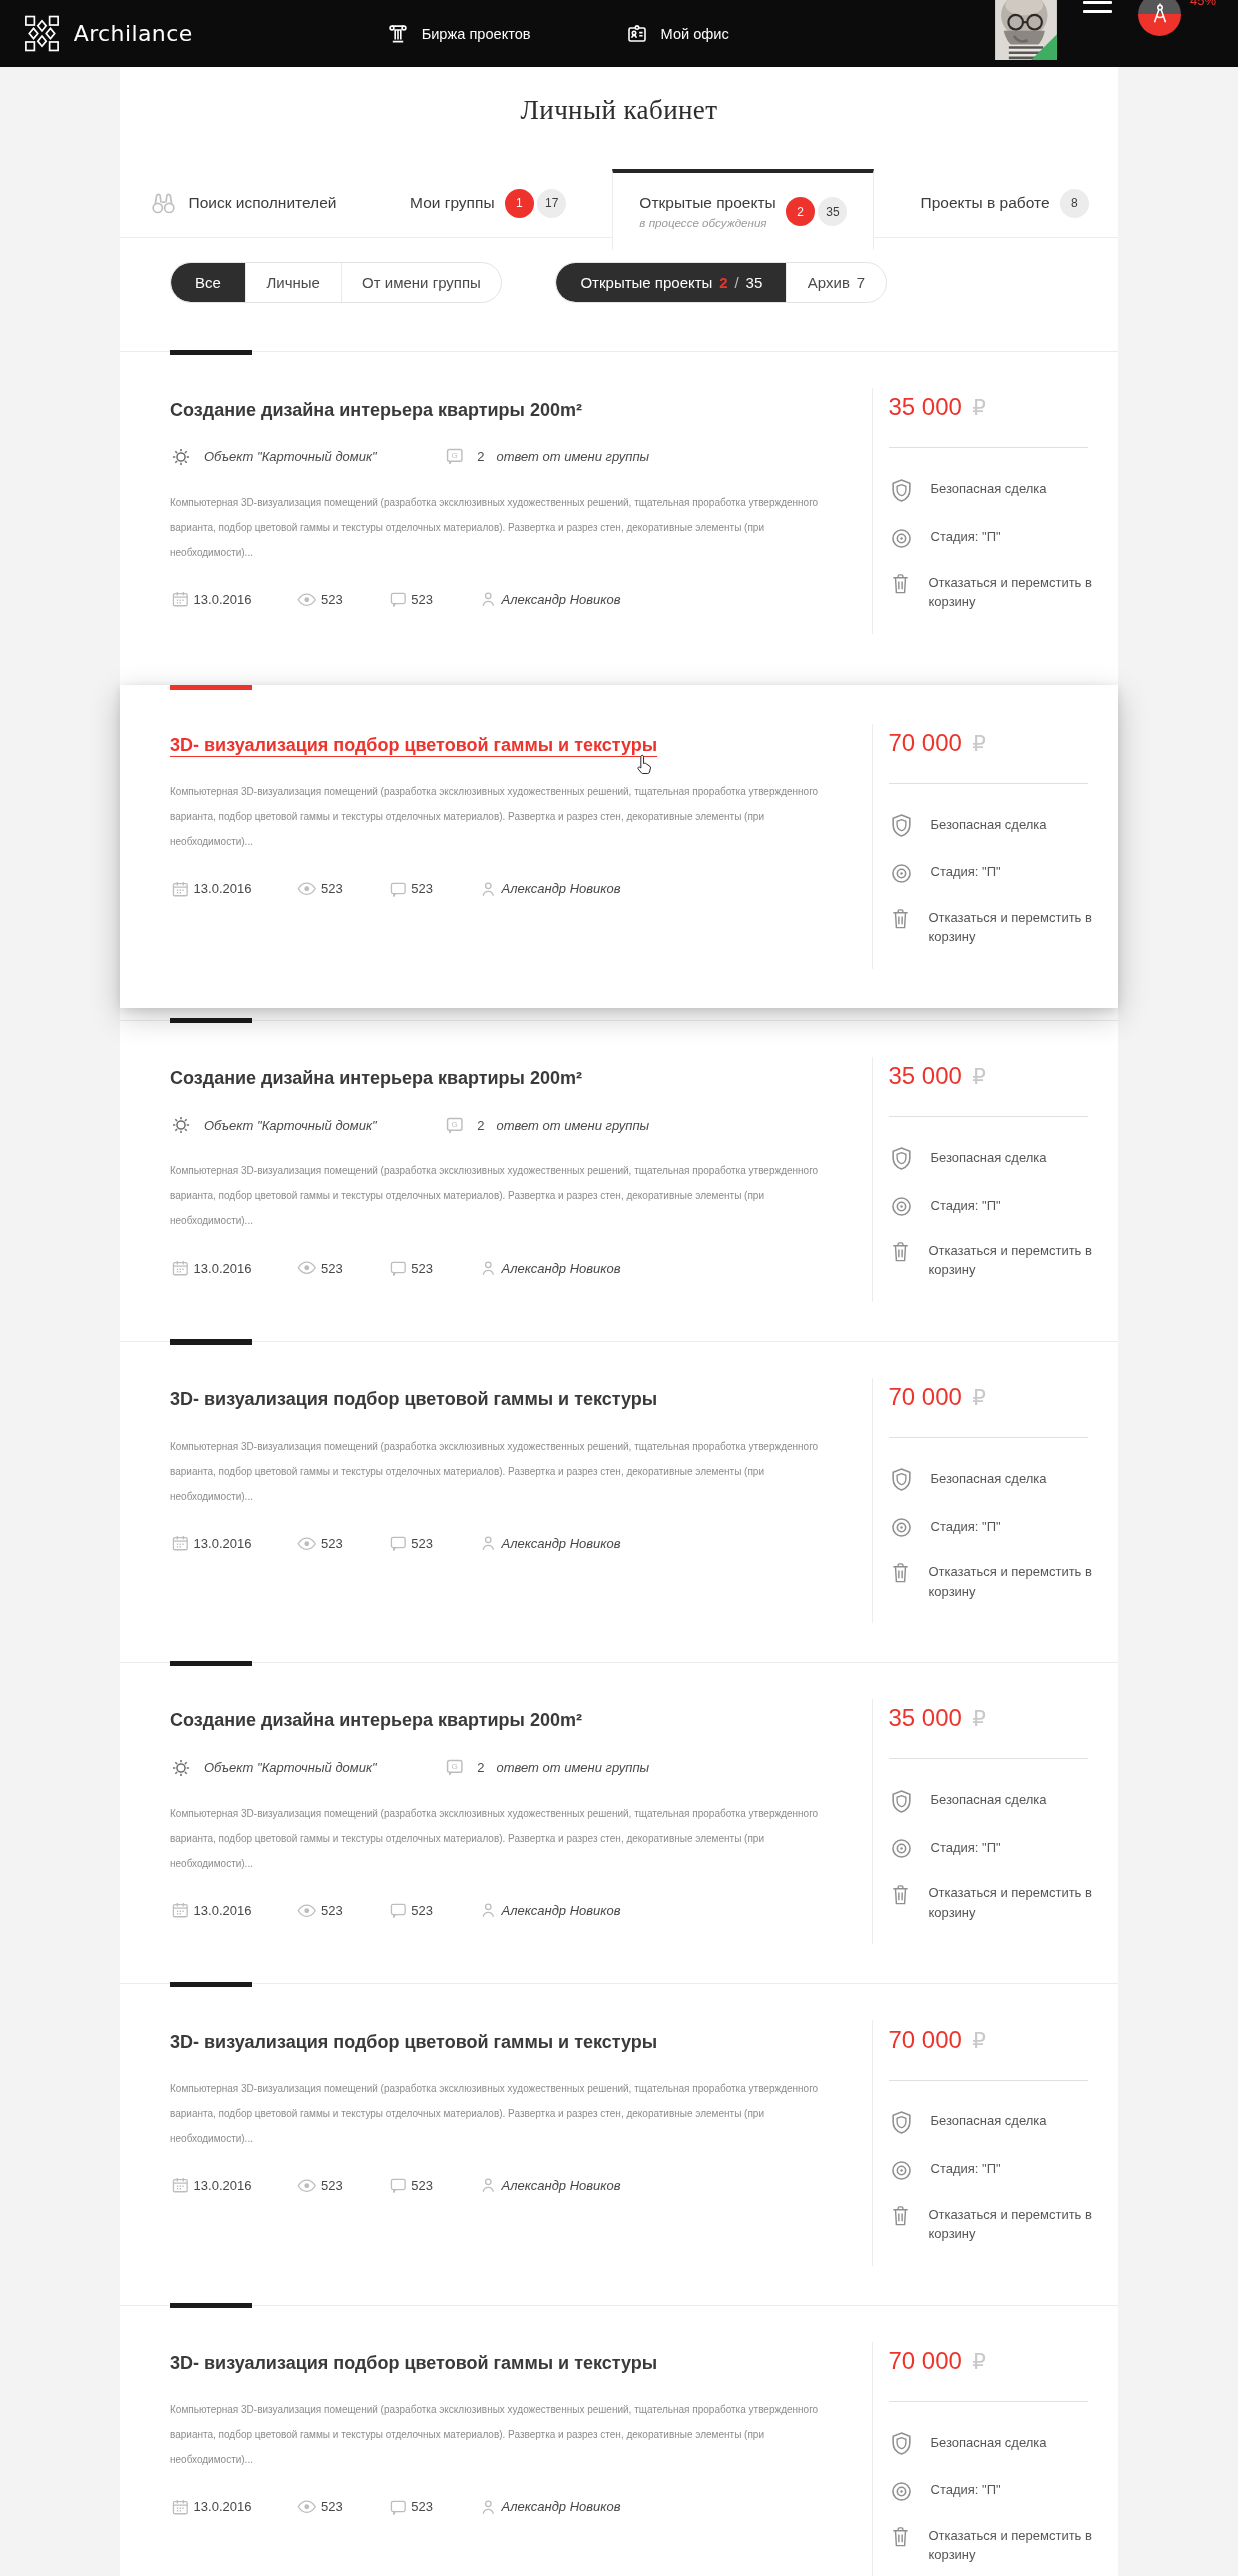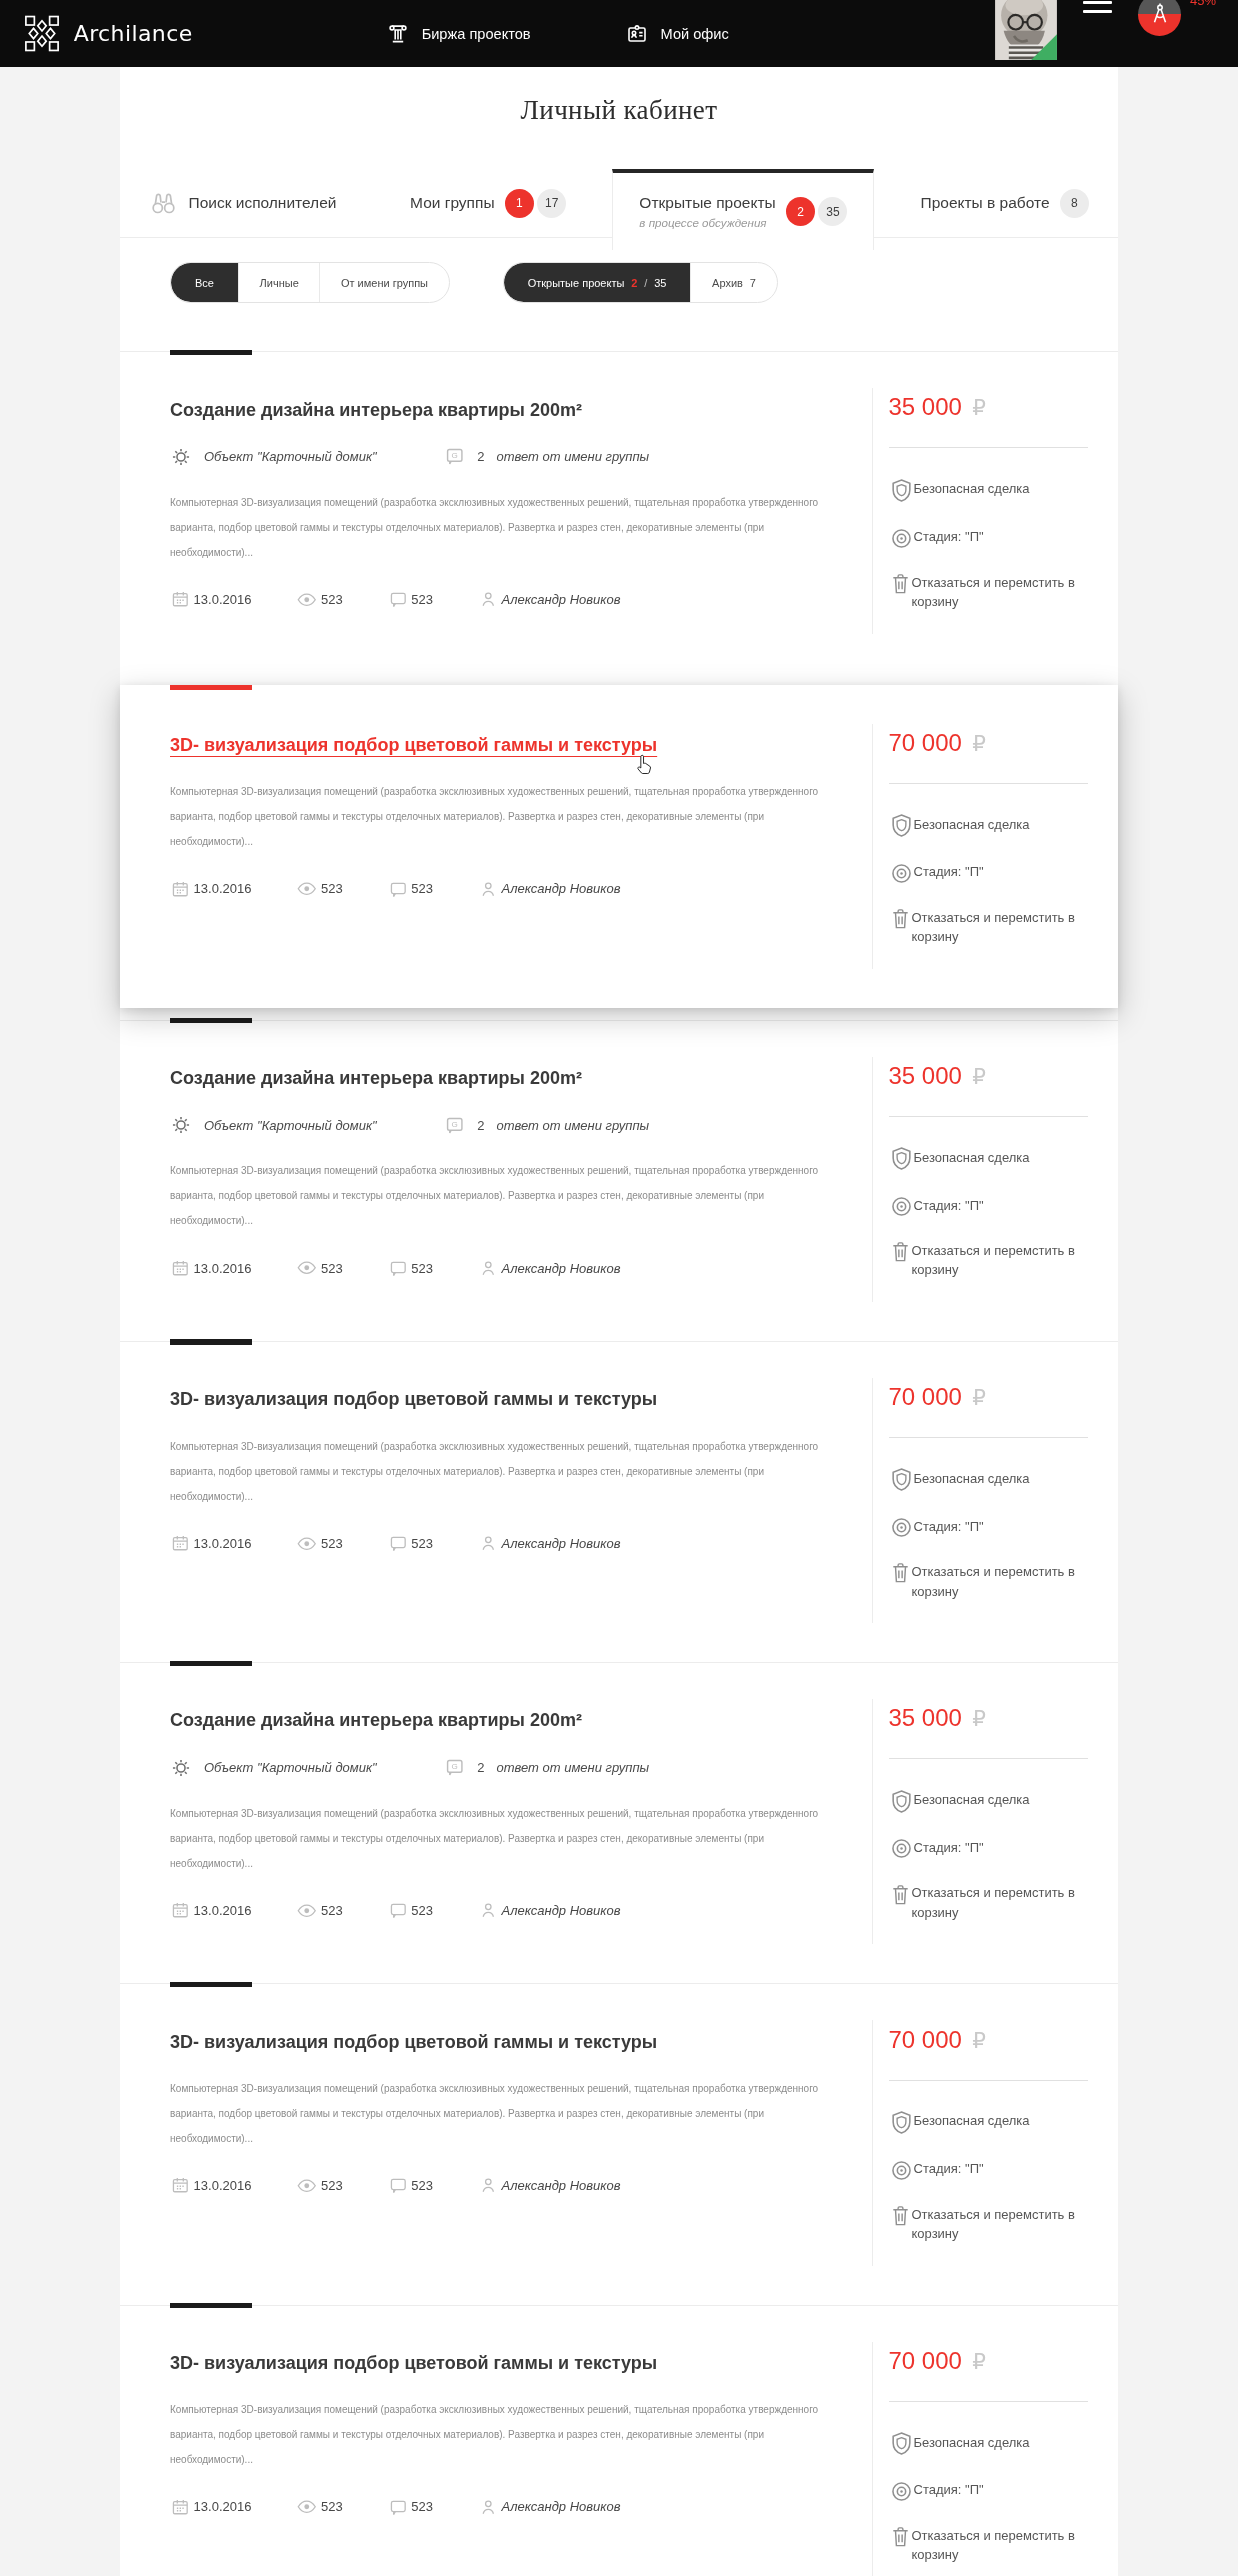--- a/index.html
+++ b/index.html
@@ -37,21 +37,21 @@
   .tab.active{border-top:4.3px solid #262626;border-left:0.9px solid var(--border);border-right:0.9px solid var(--border);background:#fff;height:81px;margin-bottom:-13px;position:relative;z-index:2;padding:0 26px}
   .tab-lbl-wrap{display:flex;flex-direction:column;justify-content:center}
   .tab-sub{font-size:11.6px;color:#9a9a9a;font-style:italic;margin-top:4.3px}
   .badge{min-width:29px;height:29px;padding:0 5.2px;border-radius:14.6px;display:inline-flex;align-items:center;justify-content:center;font-size:12px}
   .badge.red{background:var(--red);color:#fff;margin-right:-6.9px;position:relative;z-index:1}
   .badge.gray{background:#ececec;color:#3d3d3d}
 
   
   .filters{display:flex;gap:53px;margin:24px 0 0 50px;padding-bottom:10.3px}
   .seg-group{display:inline-flex;border:0.9px solid #e3e3e3;border-radius:21.5px;height:41px;overflow:hidden;background:#fff}
-  .seg{display:flex;align-items:center;gap:6.9px;padding:0 20.6px;font-size:11px;color:#4a4a4a;border-left:0.9px solid #e9e9e9}
+  .seg{display:flex;align-items:center;gap:6.9px;padding:0 20.6px;font-size:15px;color:#4a4a4a;border-left:0.9px solid #e9e9e9}
   .seg:first-child{border-left:none}
   .seg.active{background:#2e2e2e;color:#fff;border-left:none;border-radius:21.5px 0 0 21.5px;padding:0 24px}
   .seg .cnt-red{color:var(--red);font-weight:bold}
   .seg .cnt-sep{color:#bdbdbd}
 
   
   .cards{margin-top:38px}
   .card{position:relative;border-top:0.9px solid var(--border);display:flex;padding:36px 0 39px 50px;background:#fff}
   .dash{position:absolute;top:-2.6px;left:50px;width:82px;height:5.2px;background:#1b1b1b}
   .card.hovered{border-top:none;margin:12px 0;box-shadow:0 8.6px 29px rgba(0,0,0,.22),0 1.7px 8.6px rgba(0,0,0,.10);z-index:3;padding-top:39px}
@@ -64,21 +64,21 @@
   .meta-item{display:flex;align-items:center;gap:12px;font-size:13px;color:#4a4a4a}
   .meta-item .it{font-style:italic}
   .card-desc{margin:22px 0 0;color:var(--muted);font-size:10px;line-height:25px;max-width:680px}
   .card-foot{display:flex;align-items:center;margin-top:24px;font-size:13px;color:#474747}
   .foot-item{display:flex;align-items:center;gap:3px;margin-right:45px}
   .foot-item .author{font-style:italic}
   .card-side{width:246px;border-left:0.9px solid var(--border);padding:5.2px 0 0 15.5px}
   .price{font-size:24px;color:var(--red);display:flex;align-items:baseline;gap:10.3px;white-space:nowrap}
   .price .rub{color:#c9c9c9;font-size:21.5px;font-family:"DejaVu Sans",sans-serif}
   .side-sep{width:199px;height:0.9px;background:#e0e0e0;margin:26px 0 31px}
-  .side-item{display:flex;align-items:flex-start;color:#565656;font-size:13px;line-height:1.5;margin-bottom:22px}
+  .side-item{display:flex;align-items:flex-start;gap:17px;color:#565656;font-size:13px;line-height:1.5;margin-bottom:22px}
   .side-item .si{flex:0 0 auto;color:#8f8f8f;margin-top:-1.7px}
 </style>
 </head>
 <body>
 
 <header class="topbar">
   <a class="brand">
     <span>
       <svg width="36" height="39" viewBox="0 0 42 46" fill="none" stroke="#fff" stroke-width="2">
         <rect x="2" y="3" width="10" height="10"></rect>

